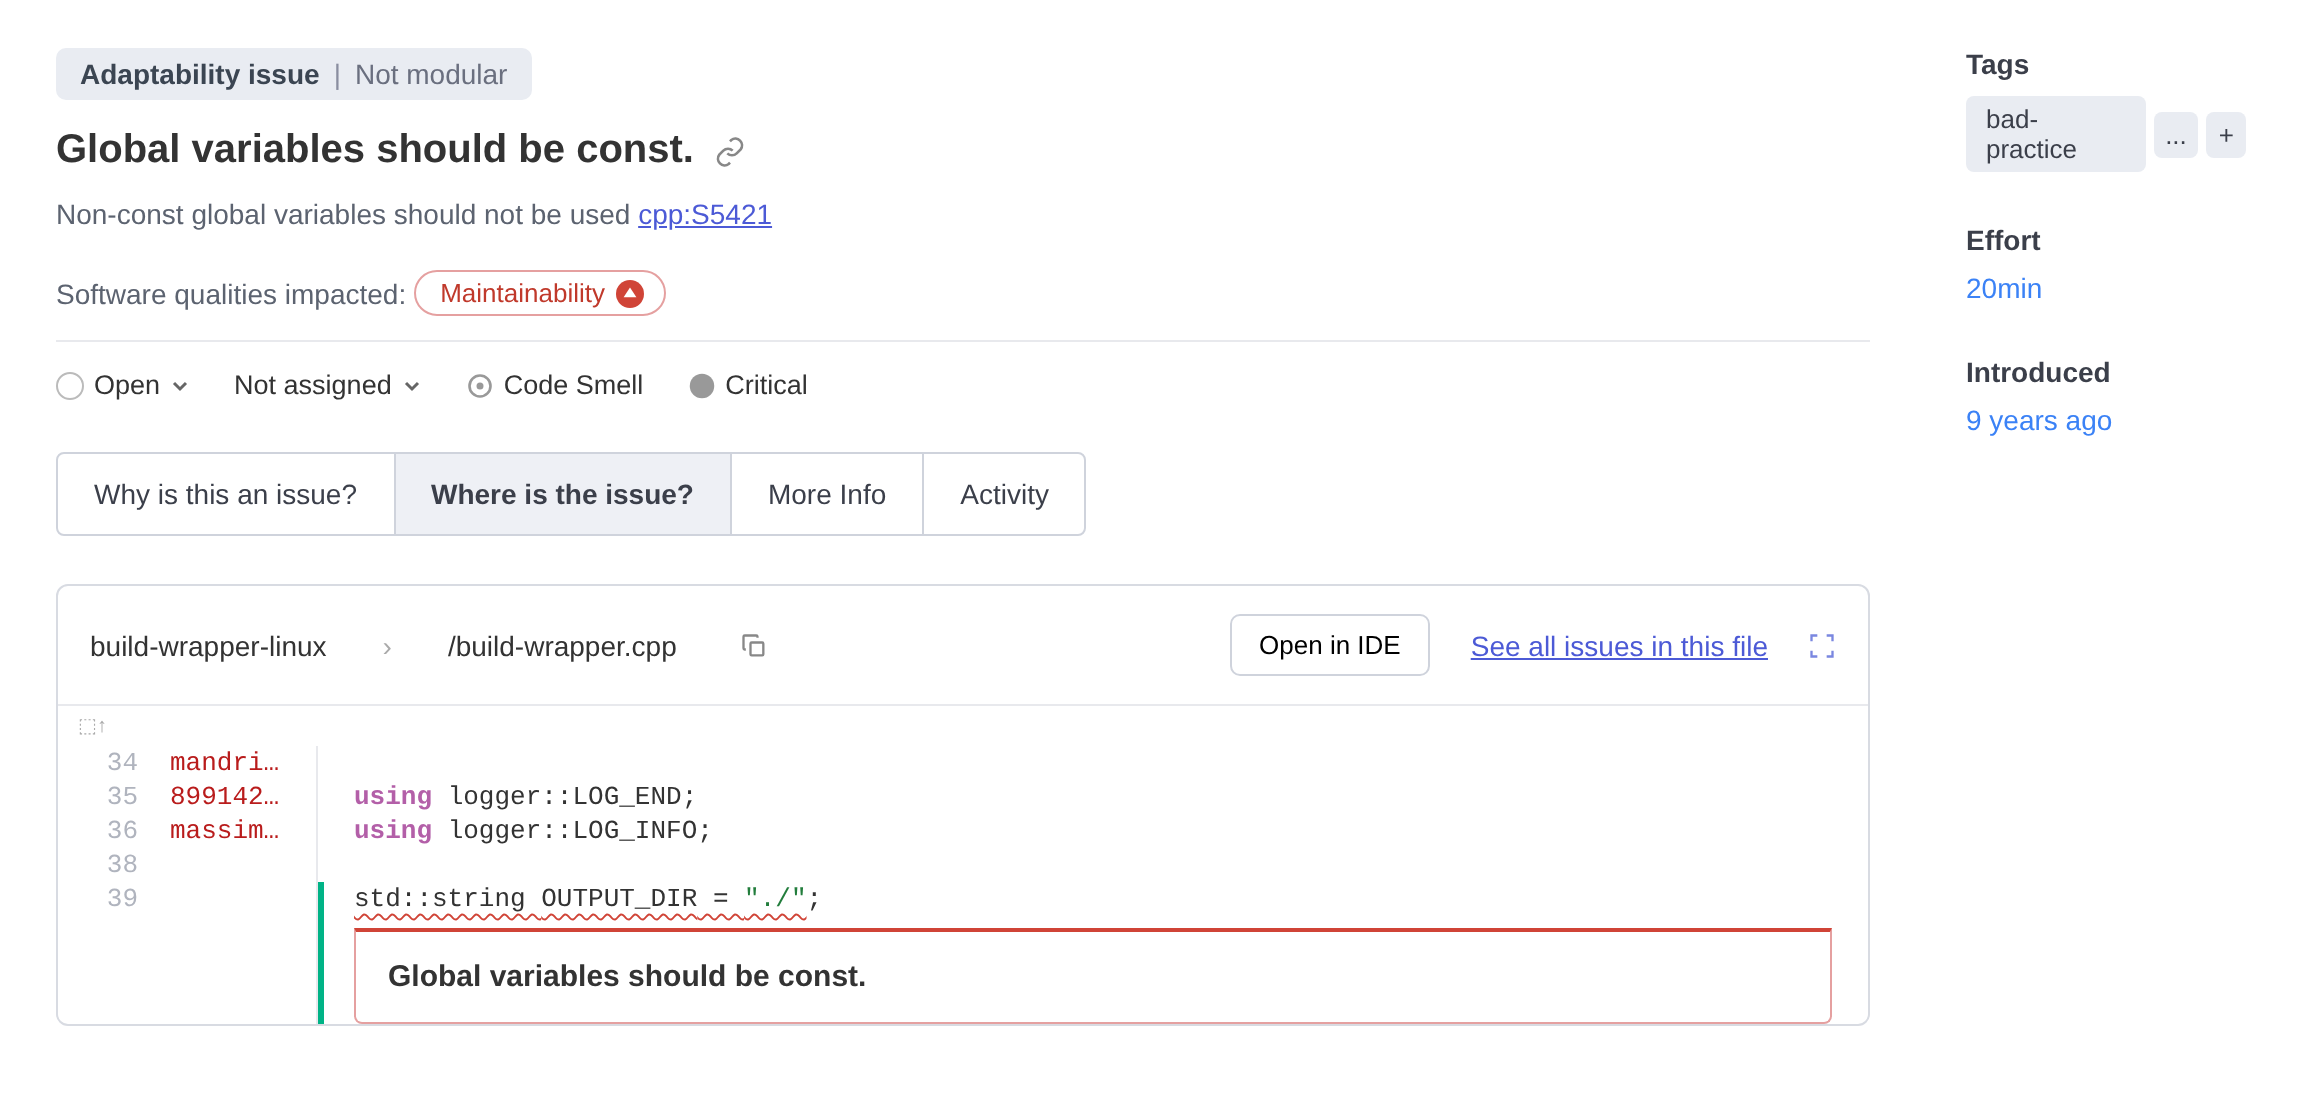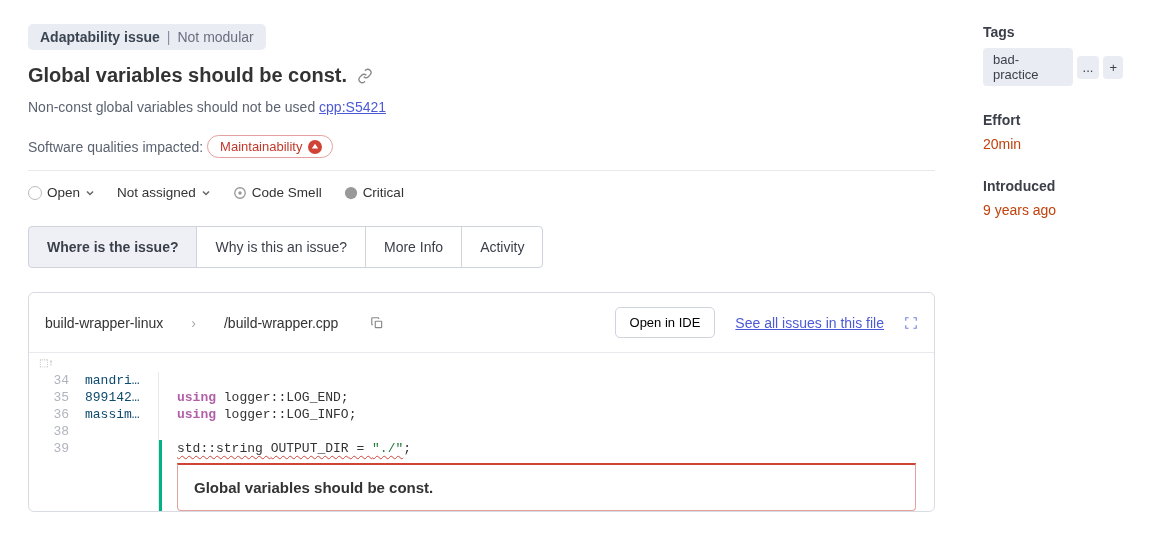--- a/index.html
+++ b/index.html
@@ -46,31 +46,31 @@
 .header-actions { display: flex; align-items: center; gap: 20px; }
 .btn { border: 1px solid #cfd3dc; border-radius: 5px; padding: 7px 14px; background: #fff; font-size: 13px; font-weight: 500; cursor: pointer; }
 .see-all { color: #4c5ad6; text-decoration: underline; font-size: 14px; font-weight: 500; }
 .expand-icon { color: #888; display: inline-flex; }
 
 .gutter-head { border-top: 1px solid #e8e9ed; padding: 4px 10px; font-size: 10px; color: #aaa; }
 .code-body { font-family: "SFMono-Regular", Consolas, "Liberation Mono", Menlo, monospace; font-size: 13px; }
 .code-row { display: flex; }
 .gutter { width: 130px; flex-shrink: 0; border-right: 1px solid #e8e9ed; display: flex; padding: 1px 10px; }
 .ln { width: 30px; color: #b0b4be; text-align: right; }
-.author { color: #0c4a6e; padding-left: 16px; white-space: nowrap; overflow: hidden; text-overflow: ellipsis; flex: 1; }
+.author { color: #b91c1c; padding-left: 16px; white-space: nowrap; overflow: hidden; text-overflow: ellipsis; flex: 1; }
 .code-line { flex: 1; padding: 1px 18px; white-space: pre; position: relative; }
 .accent { position: absolute; left: 0; top: 0; bottom: 0; width: 3px; background: #00b386; }
 .kw { color: #b35fa8; font-weight: 600; }
 .str { color: #227d3c; }
 .underline-err { text-decoration: wavy underline #d04437; text-decoration-thickness: 1px; text-underline-offset: 3px; }
 .inline-issue { margin: 6px 18px 0 18px; border: 1px solid #e5a0a0; border-top: 2px solid #d04437; border-radius: 0 0 4px 4px; padding: 14px 16px; font-family: -apple-system, sans-serif; font-size: 15px; font-weight: 600; color: #333; }
 
 .sb-section { margin-bottom: 26px; }
 .sb-title { font-size: 14px; font-weight: 600; color: #3b3f4a; margin-bottom: 8px; }
-.sb-value { font-size: 14px; color: #c2410c; }
+.sb-value { font-size: 14px; color: #3b82f6; }
 .tag-row { display: flex; gap: 4px; align-items: center; justify-content: flex-end; }
 .tag-chip { background: #e9ecf2; border-radius: 4px; padding: 4px 10px; font-size: 13px; color: #3b3f4a; }
 .tag-chip.sm { padding: 4px 6px; }
 </style>
 </head>
 <body>
 
 <div class="page">
   <div class="main">
     <div class="badge-row">
@@ -136,22 +136,22 @@
         <span class="meta-icon">
             <svg viewBox="0 0 16 16" fill="#999">
               <circle cx="8" cy="8" r="7"></circle>
             </svg>
           </span>
         <span>Critical</span>
       </span>
     </div>
 
     <div class="tabs">
+      <div class="tab">Why is this an issue?</div>
       <div class="tab active">Where is the issue?</div>
-      <div class="tab">Why is this an issue?</div>
       <div class="tab">More Info</div>
       <div class="tab">Activity</div>
     </div>
 
     <div class="code-panel">
       <div class="code-header">
         <div class="breadcrumb">
           <span>build-wrapper-linux</span>
           <span class="sep">›</span>
           <span>/build-wrapper.cpp</span>

